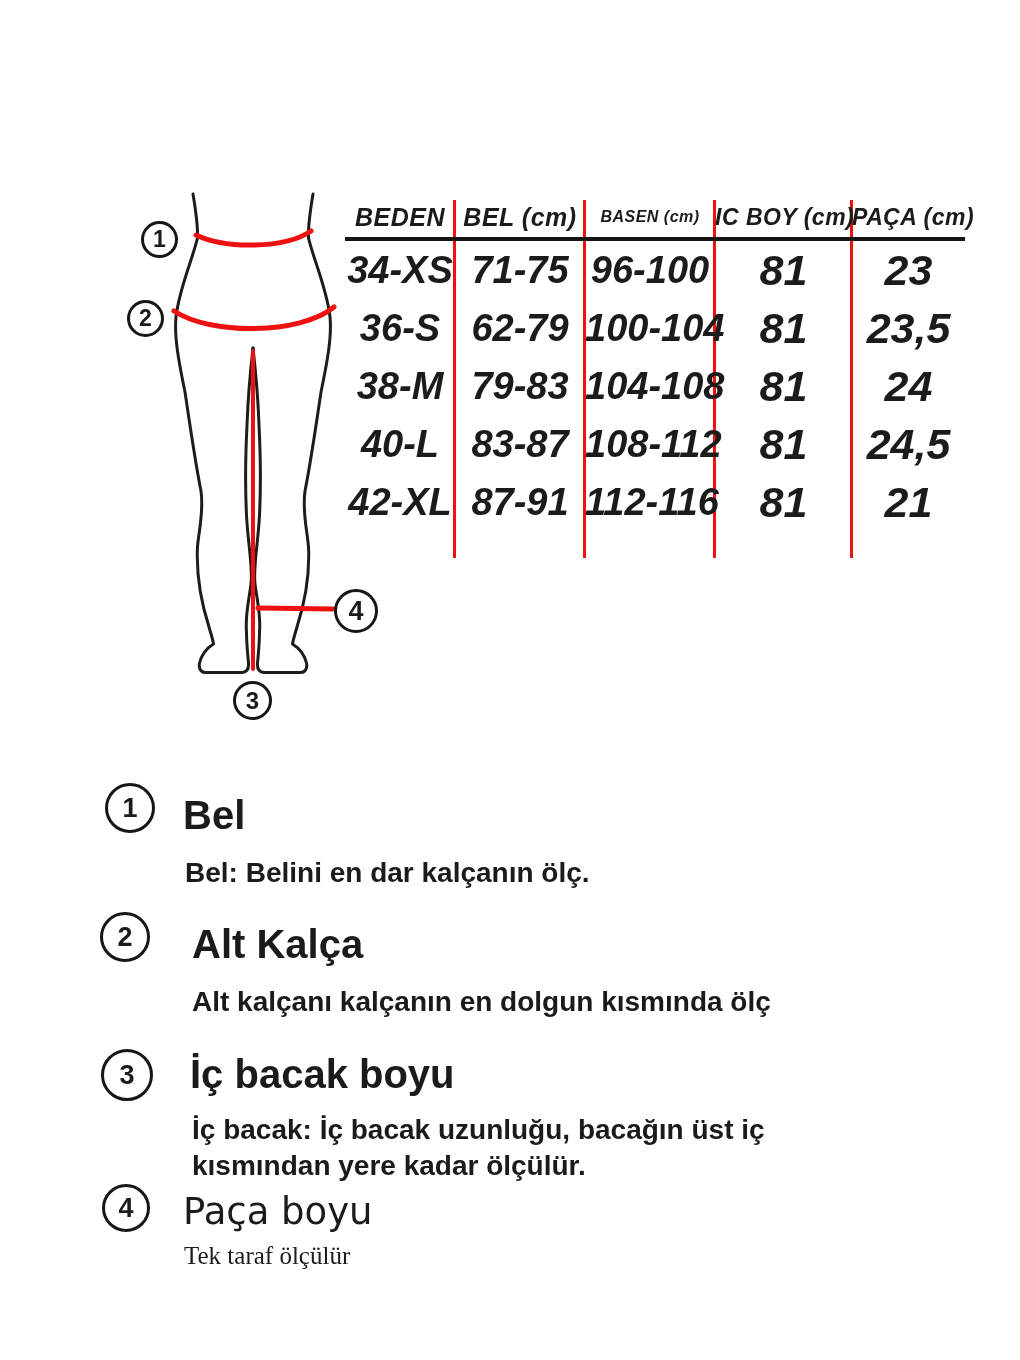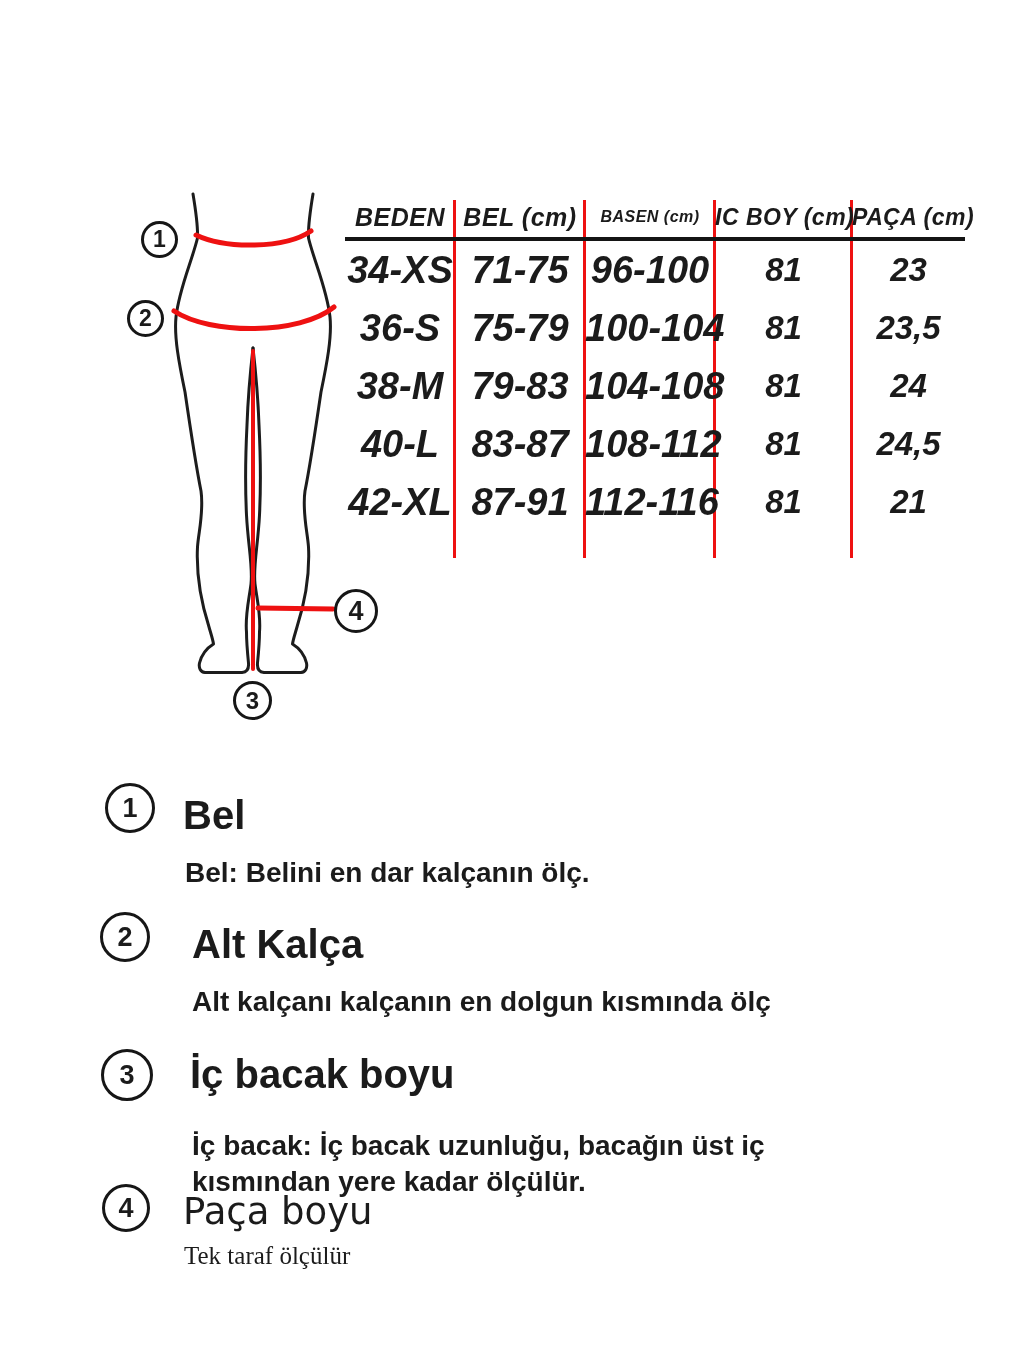--- a/index.html
+++ b/index.html
@@ -13,21 +13,21 @@
   .col-sep{position:absolute;top:2px;width:3px;height:358px;background:var(--red,#ee1111);}
   .sep-1{left:108px}.sep-2{left:238px}.sep-3{left:368px}.sep-4{left:505px}
   .header-row{position:absolute;left:0;top:0;width:620px;height:38px;display:grid;
     grid-template-columns:110px 130px 130px 137px 113px;align-items:center;}
   .header-row .cell{text-align:center;font-weight:700;letter-spacing:.5px;white-space:nowrap;}
   .h0,.h1{font-size:25px}.h2{font-size:16px}.h3,.h4{font-size:23px}
   .header-underline{position:absolute;left:0;top:39px;width:620px;height:4px;background:#141414;}
   .body-rows{position:absolute;left:0;top:43px;width:620px;display:grid;
     grid-template-columns:110px 130px 130px 137px 113px;grid-auto-rows:58px;align-items:center;}
   .body-rows .cell{text-align:center;font-weight:700;font-size:38px;white-space:nowrap;}
-  .body-rows .cell.small{font-size:33px;font-weight:600;}
+  .body-rows .cell.small{font-size:43px;font-weight:600;}
   
   .legs-svg{position:absolute;left:95px;top:185px;}
   .marker{position:absolute;border:3px solid #161616;border-radius:50%;background:#fff;
     display:flex;align-items:center;justify-content:center;font-weight:600;box-sizing:border-box;}
   .m1{left:141px;top:221px;width:37px;height:37px;font-size:23px;}
   .m2{left:127px;top:300px;width:37px;height:37px;font-size:23px;}
   .m3{left:233px;top:681px;width:39px;height:39px;font-size:24px;}
   .m4{left:334px;top:589px;width:44px;height:44px;font-size:27px;}
   
   .legend-circle{position:absolute;border:3px solid #161616;border-radius:50%;background:#fff;
@@ -37,21 +37,21 @@
   .lc3{left:101px;top:1049px;width:52px;height:52px;}
   .lc4{left:102px;top:1184px;width:48px;height:48px;}
   .legend-title{position:absolute;font-weight:700;font-size:40px;letter-spacing:0;white-space:nowrap;text-align:center;}
   .lt1{left:183px;top:793px;}
   .lt2{left:192px;top:922px;}
   .lt3{left:190px;top:1052px;}
   .lt4{left:183px;top:1190px;font-weight:500;font-size:37px;font-family:"DejaVu Sans",sans-serif;}
   .legend-desc{position:absolute;font-weight:600;font-size:28px;line-height:36px;}
   .ld1{left:185px;top:855px;}
   .ld2{left:192px;top:984px;}
-  .ld3{left:192px;top:1112px;max-width:705px;margin-top:16px;}
+  .ld3{left:192px;top:1112px;max-width:705px;}
   .ld4{left:184px;top:1238px;font-size:25px;font-weight:500;font-family:Liberation Serif, serif;}
 </style>
 </head>
 <body style="--red: #ee1111; --text: #1b1b1b;">
 
 <svg class="legs-svg" width="300" height="560" viewBox="0 0 300 560">
 
   <path d="M 98 9 C 101 27, 103 42, 102.5 53 C 97 76, 84 104, 81 132
            C 79 152, 84 178, 90 207 C 96 248, 101 281, 106 306
            C 109 327, 103.5 347, 102.5 362 C 101 392, 107 420, 114 442
@@ -105,21 +105,21 @@
   <div class="header-underline"></div>
 
   <div class="body-rows">
     <div class="cell">34-XS</div>
     <div class="cell">71-75</div>
     <div class="cell">96-100</div>
     <div class="cell small">81</div>
     <div class="cell small">23</div>
 
     <div class="cell">36-S</div>
-    <div class="cell">75-79</div>
+    <div class="cell">62-79</div>
     <div class="cell">100-104</div>
     <div class="cell small">81</div>
     <div class="cell small">23,5</div>
 
     <div class="cell">38-M</div>
     <div class="cell">79-83</div>
     <div class="cell">104-108</div>
     <div class="cell small">81</div>
     <div class="cell small">24</div>
 

